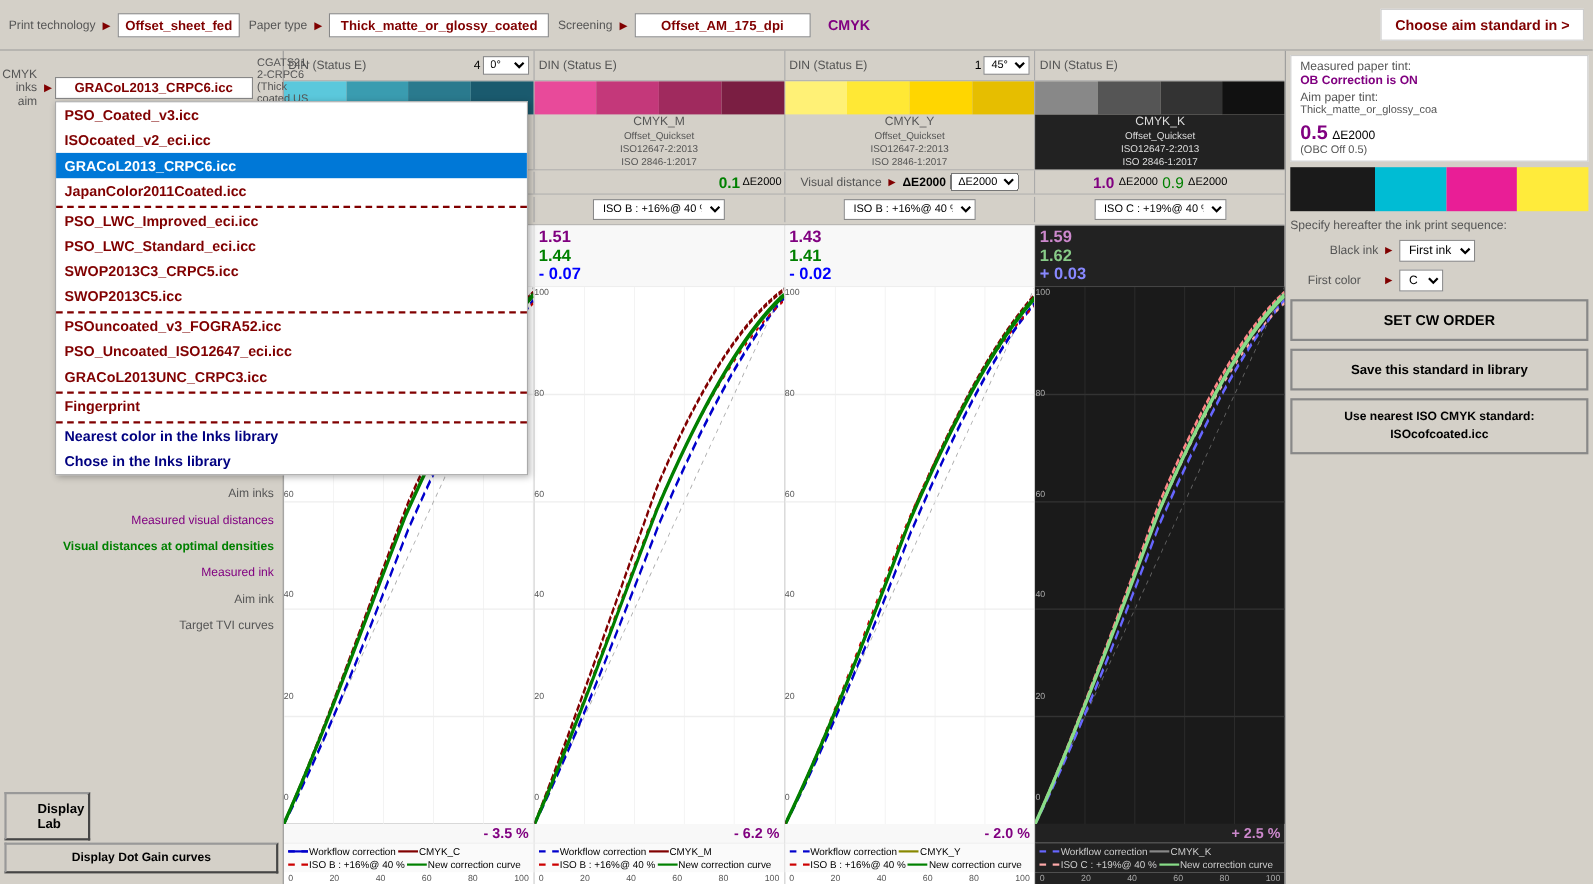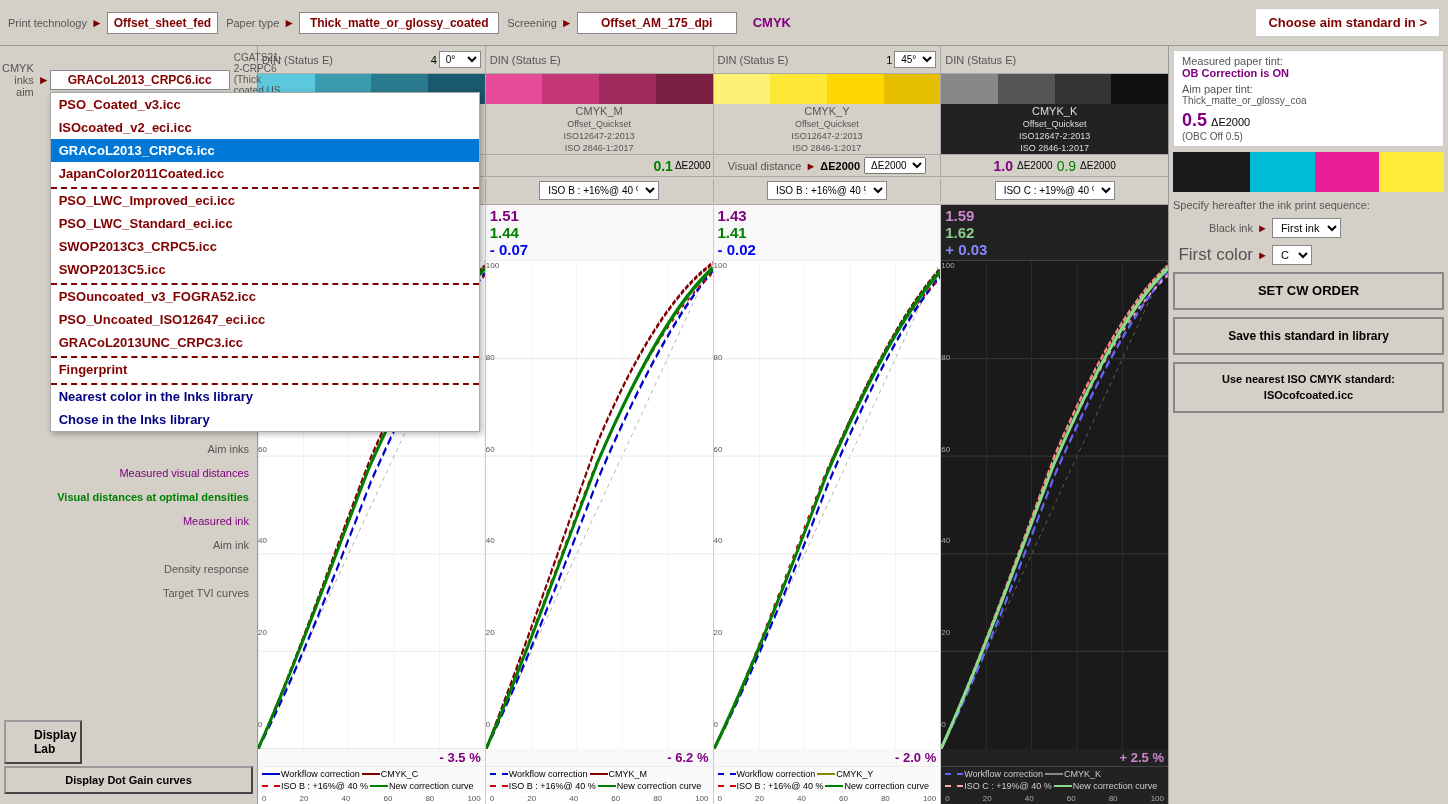--- a/index.html
+++ b/index.html
@@ -124,23 +124,20 @@
         <div style="display:flex; align-items:center; height:22px;">
           <span style="color:#008000; font-size:11px; font-weight:bold; flex:1; text-align:right; padding-right:4px;">Visual distances at optimal densities</span>
         </div>
         <div style="display:flex; align-items:center; height:22px;">
           <span style="color:#800080; font-size:11px; flex:1; text-align:right; padding-right:4px;">Measured ink</span>
         </div>
         <div style="display:flex; align-items:center; height:22px;">
           <span style="color:#555; font-size:11px; flex:1; text-align:right; padding-right:4px;">Aim ink</span>
         </div>
         <div style="display:flex; align-items:center; height:22px;">
-          <span style="color:#555; font-size:11px; flex:1; text-align:right; padding-right:4px;">Density response</span>
-        </div>
-        <div style="display:flex; align-items:center; height:22px;">
           <span style="color:#555; font-size:11px; flex:1; text-align:right; padding-right:4px;">Target TVI curves</span>
         </div>
       </div>
 
       <div style="position:absolute; bottom:40px; left:4px;">
         <button class="display-lab-btn">Display<br>Lab</button>
       </div>
       <div style="position:absolute; bottom:8px; left:0; right:0; padding:2px 4px;">
         <button style="background:#d4d0c8; border:2px outset #999; padding:6px 8px; font-size:11px; font-weight:bold; cursor:pointer; width:100%;">Display Dot Gain curves</button>
       </div>
@@ -562,21 +559,21 @@
       <div style="display:flex; align-items:center; gap:4px; padding:2px 0;">
         <span style="color:#555; font-size:11px; width:80px; text-align:right;">Black ink</span>
         <span style="color:#800000; font-weight:bold; font-size:11px;">►</span>
         <select class="styled">
           <option>First ink</option>
           <option>Last ink</option>
         </select>
       </div>
 
       <div style="display:flex; align-items:center; gap:4px; padding:2px 0;">
-        <span style="color:#555; font-size:17px; width:80px; text-align:right;">First color</span>
+        <span style="color:#555; font-size:11px; width:80px; text-align:center;">First color</span>
         <span style="color:#800000; font-weight:bold; font-size:11px;">►</span>
         <select class="styled">
           <option>C</option>
           <option>M</option>
           <option>Y</option>
           <option>K</option>
         </select>
       </div>
 
       <button class="btn-large">SET CW ORDER</button>

